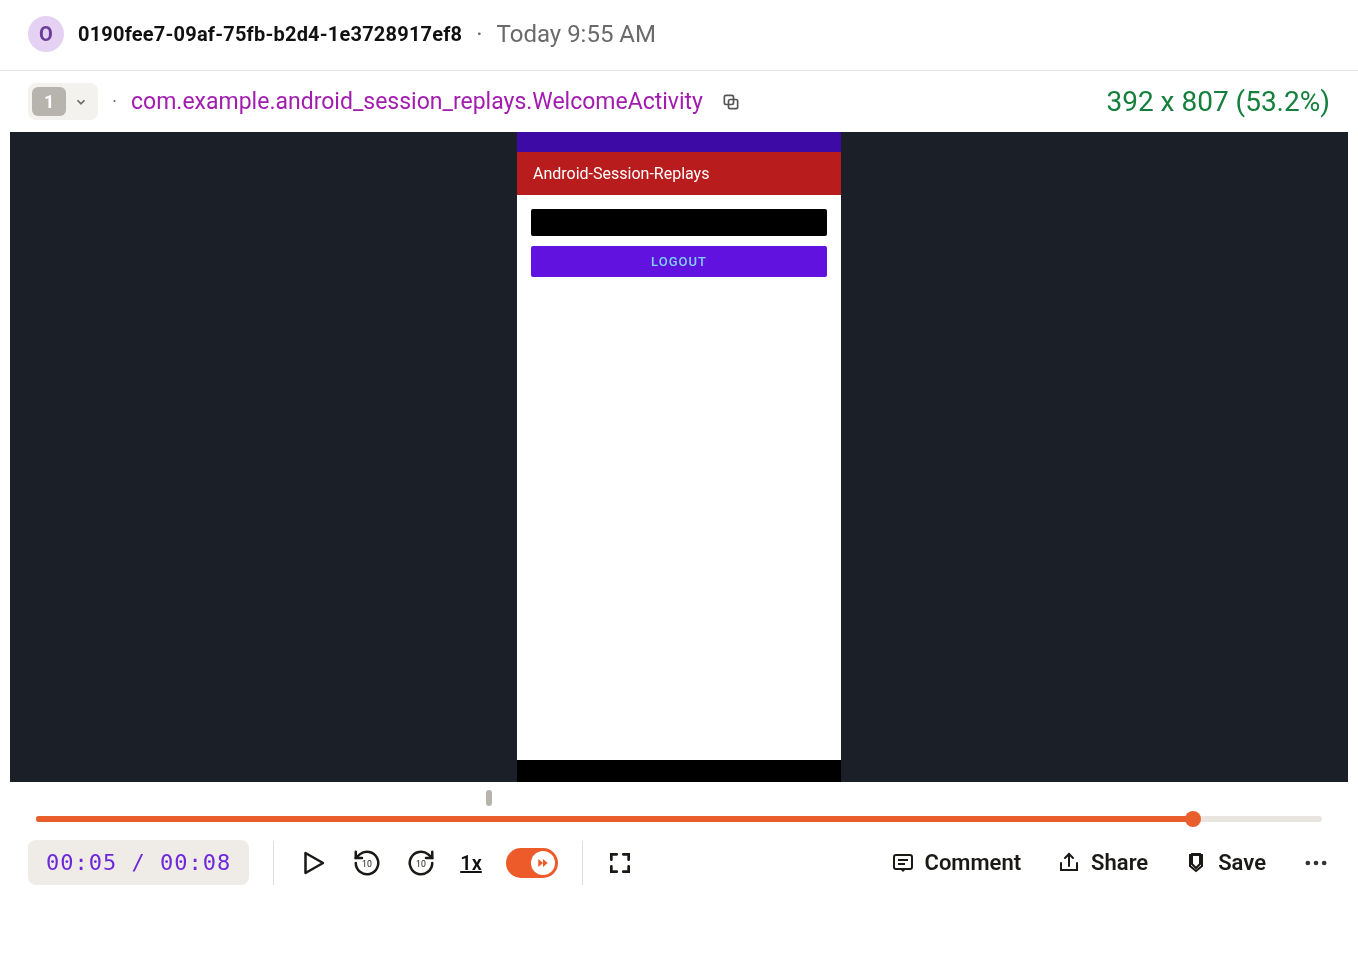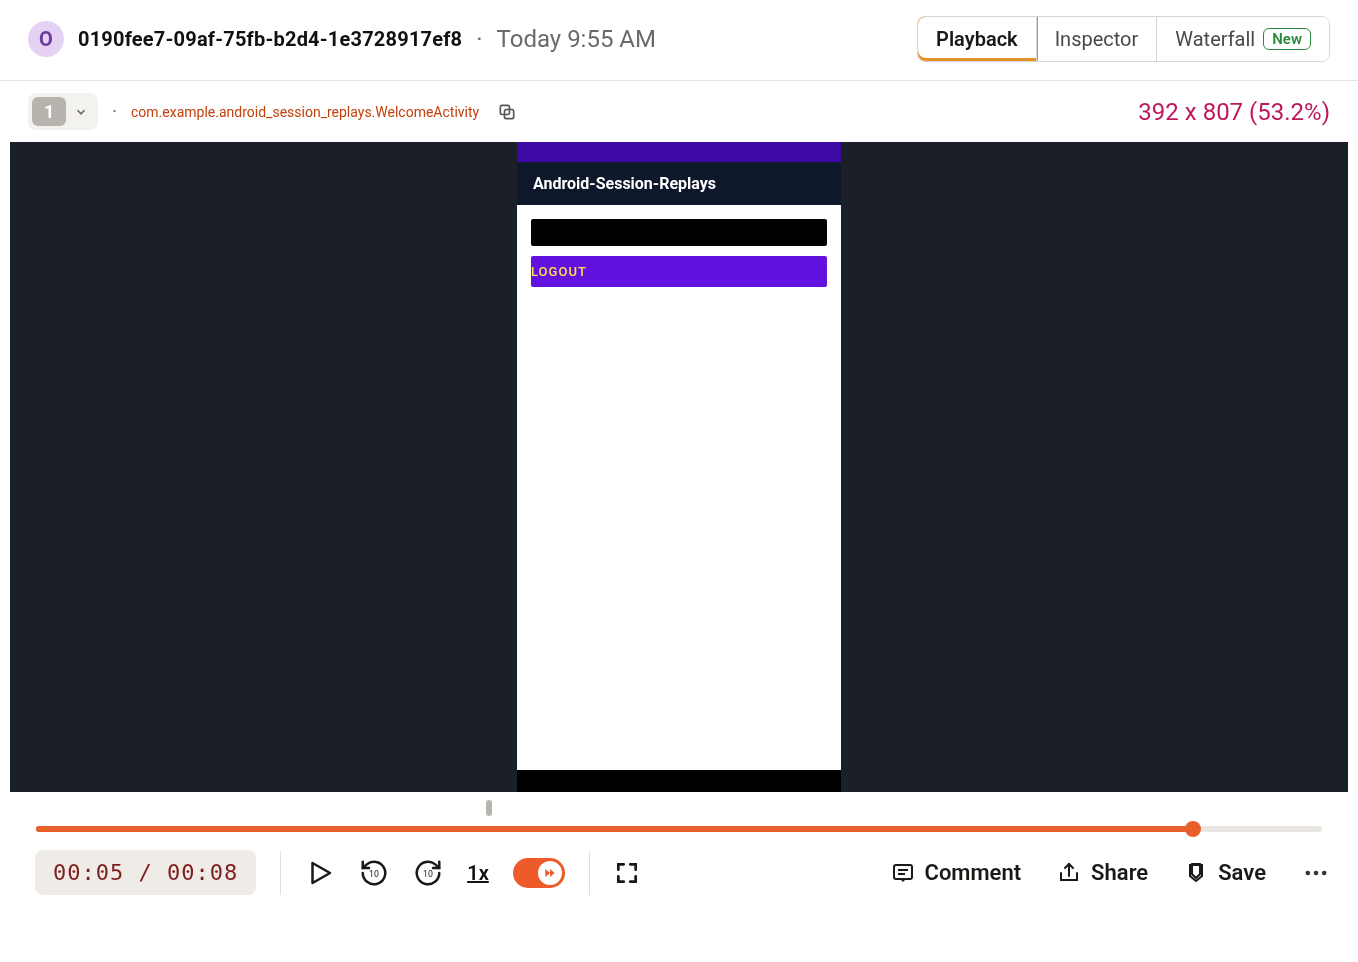--- a/index.html
+++ b/index.html
@@ -52,40 +52,40 @@
     background: #f4f2ef; border-radius: 8px; overflow: hidden;
   }
   .frame-count {
     background: #b7b3ad; color: #fff; font-weight: 700; font-size: 18px;
     padding: 4px 12px; border-radius: 6px; margin: 4px;
   }
   .frame-caret {
     padding: 0 10px 0 4px; color: #6a6a6a; display:flex; align-items:center;
   }
   .breadcrumb-sep { color: #6a6a6a; font-size: 18px; }
-  .activity-name { font-size: 14px; color: #c2410c; }
+  .activity-name { font-size: 23px; color: #a21caf; }
   .copy-icon { color: #555; cursor: pointer; padding: 4px; }
-  .viewport-info { font-size: 24px; color: #be185d; }
+  .viewport-info { font-size: 28px; color: #15803d; }
 
   
   .replay-area {
     background: #1b1f28; height: 650px;
     display: flex; align-items: flex-start; justify-content: center;
     margin: 0 10px;
   }
   .device-window { width: 324px; height: 650px; background: #000; display:flex; flex-direction:column; }
   .device-statusbar { height: 20px; background: #3e0aa6; }
   .device-appbar {
-    background: #0f172a; color: #fff; font-size: 16px; font-weight: 700;
+    background: #b91c1c; color: #fff; font-size: 16px; font-weight: 400;
     padding: 12px 16px;
   }
   .device-body { flex: 1; background: #fff; padding: 14px 14px 0 14px; display:flex; flex-direction:column; gap:10px; }
   .device-blackbar { background:#000; height:27px; border-radius:2px; }
   .device-btn {
-    background:#6212de; color:#fde047; text-align:left; font-size:13px; letter-spacing:1px;
+    background:#6212de; color:#7dd3fc; text-align:center; font-size:13px; letter-spacing:1px;
     padding:8px 0; border-radius:2px; font-weight:500;
   }
   .device-navbar { height:22px; background:#000; }
 
   
   .timeline-wrap { padding: 8px 36px 0 36px; }
   .marker-row { height: 22px; position: relative; }
   .marker { position: absolute; top: 0; width: 6px; height: 16px; border-radius: 3px; background: #b7b3ad; }
   .track { position: relative; height: 6px; background: #e9e6e2; border-radius: 3px; margin-top: 4px; }
   .buffered { position:absolute; left:0; top:0; height:100%; background:#f0b089; border-radius:3px; }
@@ -97,21 +97,21 @@
 
   
   .controls {
     display:flex; align-items:center; justify-content:space-between;
     padding: 18px 28px 0 28px;
   }
   .controls-left { display:flex; align-items:center; gap:24px; }
   .time-box {
     background:#efece8; border-radius:8px; padding:10px 18px;
     font-family: "SFMono-Regular", Menlo, Consolas, monospace;
-    font-size:22px; color:#7f1d1d; letter-spacing:1px;margin-left:7px;
+    font-size:22px; color:#6d28d9; letter-spacing:1px;
   }
   .divider { width:1px; height:44px; background:#e1ded9; }
   .icon-btn { cursor:pointer; color:#1b1916; display:flex; align-items:center; justify-content:center; }
   .speed-label { font-size:20px; font-weight:600;text-decoration:underline; }
   .ff-pill {
     width:52px; height:30px; border-radius:15px; background:#ec5b29;
     display:flex; align-items:center; justify-content:flex-end; padding:3px;
   }
   .ff-knob { width:24px; height:24px; border-radius:50%; background:#fff; display:flex; align-items:center; justify-content:center; }
   .ff-knob svg { color:#ec5b29; }
@@ -125,30 +125,20 @@
 </style>
 </head>
 <body>
 
 <div class="header">
   <div class="header-left">
     <div class="avatar">O</div>
     <span class="session-title">0190fee7-09af-75fb-b2d4-1e3728917ef8</span>
     <span class="dot-sep">·</span>
     <span class="session-time">Today 9:55 AM</span>
-  </div>
-  <div class="header-right">
-    <div class="tab-group">
-      <div class="tab active">Playback</div>
-      <div class="tab">Inspector</div>
-      <div class="tab">
-        <span>Waterfall</span>
-        <span class="badge-new">New</span>
-      </div>
-    </div>
   </div>
 </div>
 
 <div class="subheader">
   <div class="subheader-left">
     <div class="frame-selector">
       <div class="frame-count">1</div>
       <div class="frame-caret">
         <svg width="14" height="14" viewBox="0 0 24 24" fill="none" stroke="currentColor" stroke-width="3">
             <polyline points="6 9 12 15 18 9"></polyline>

